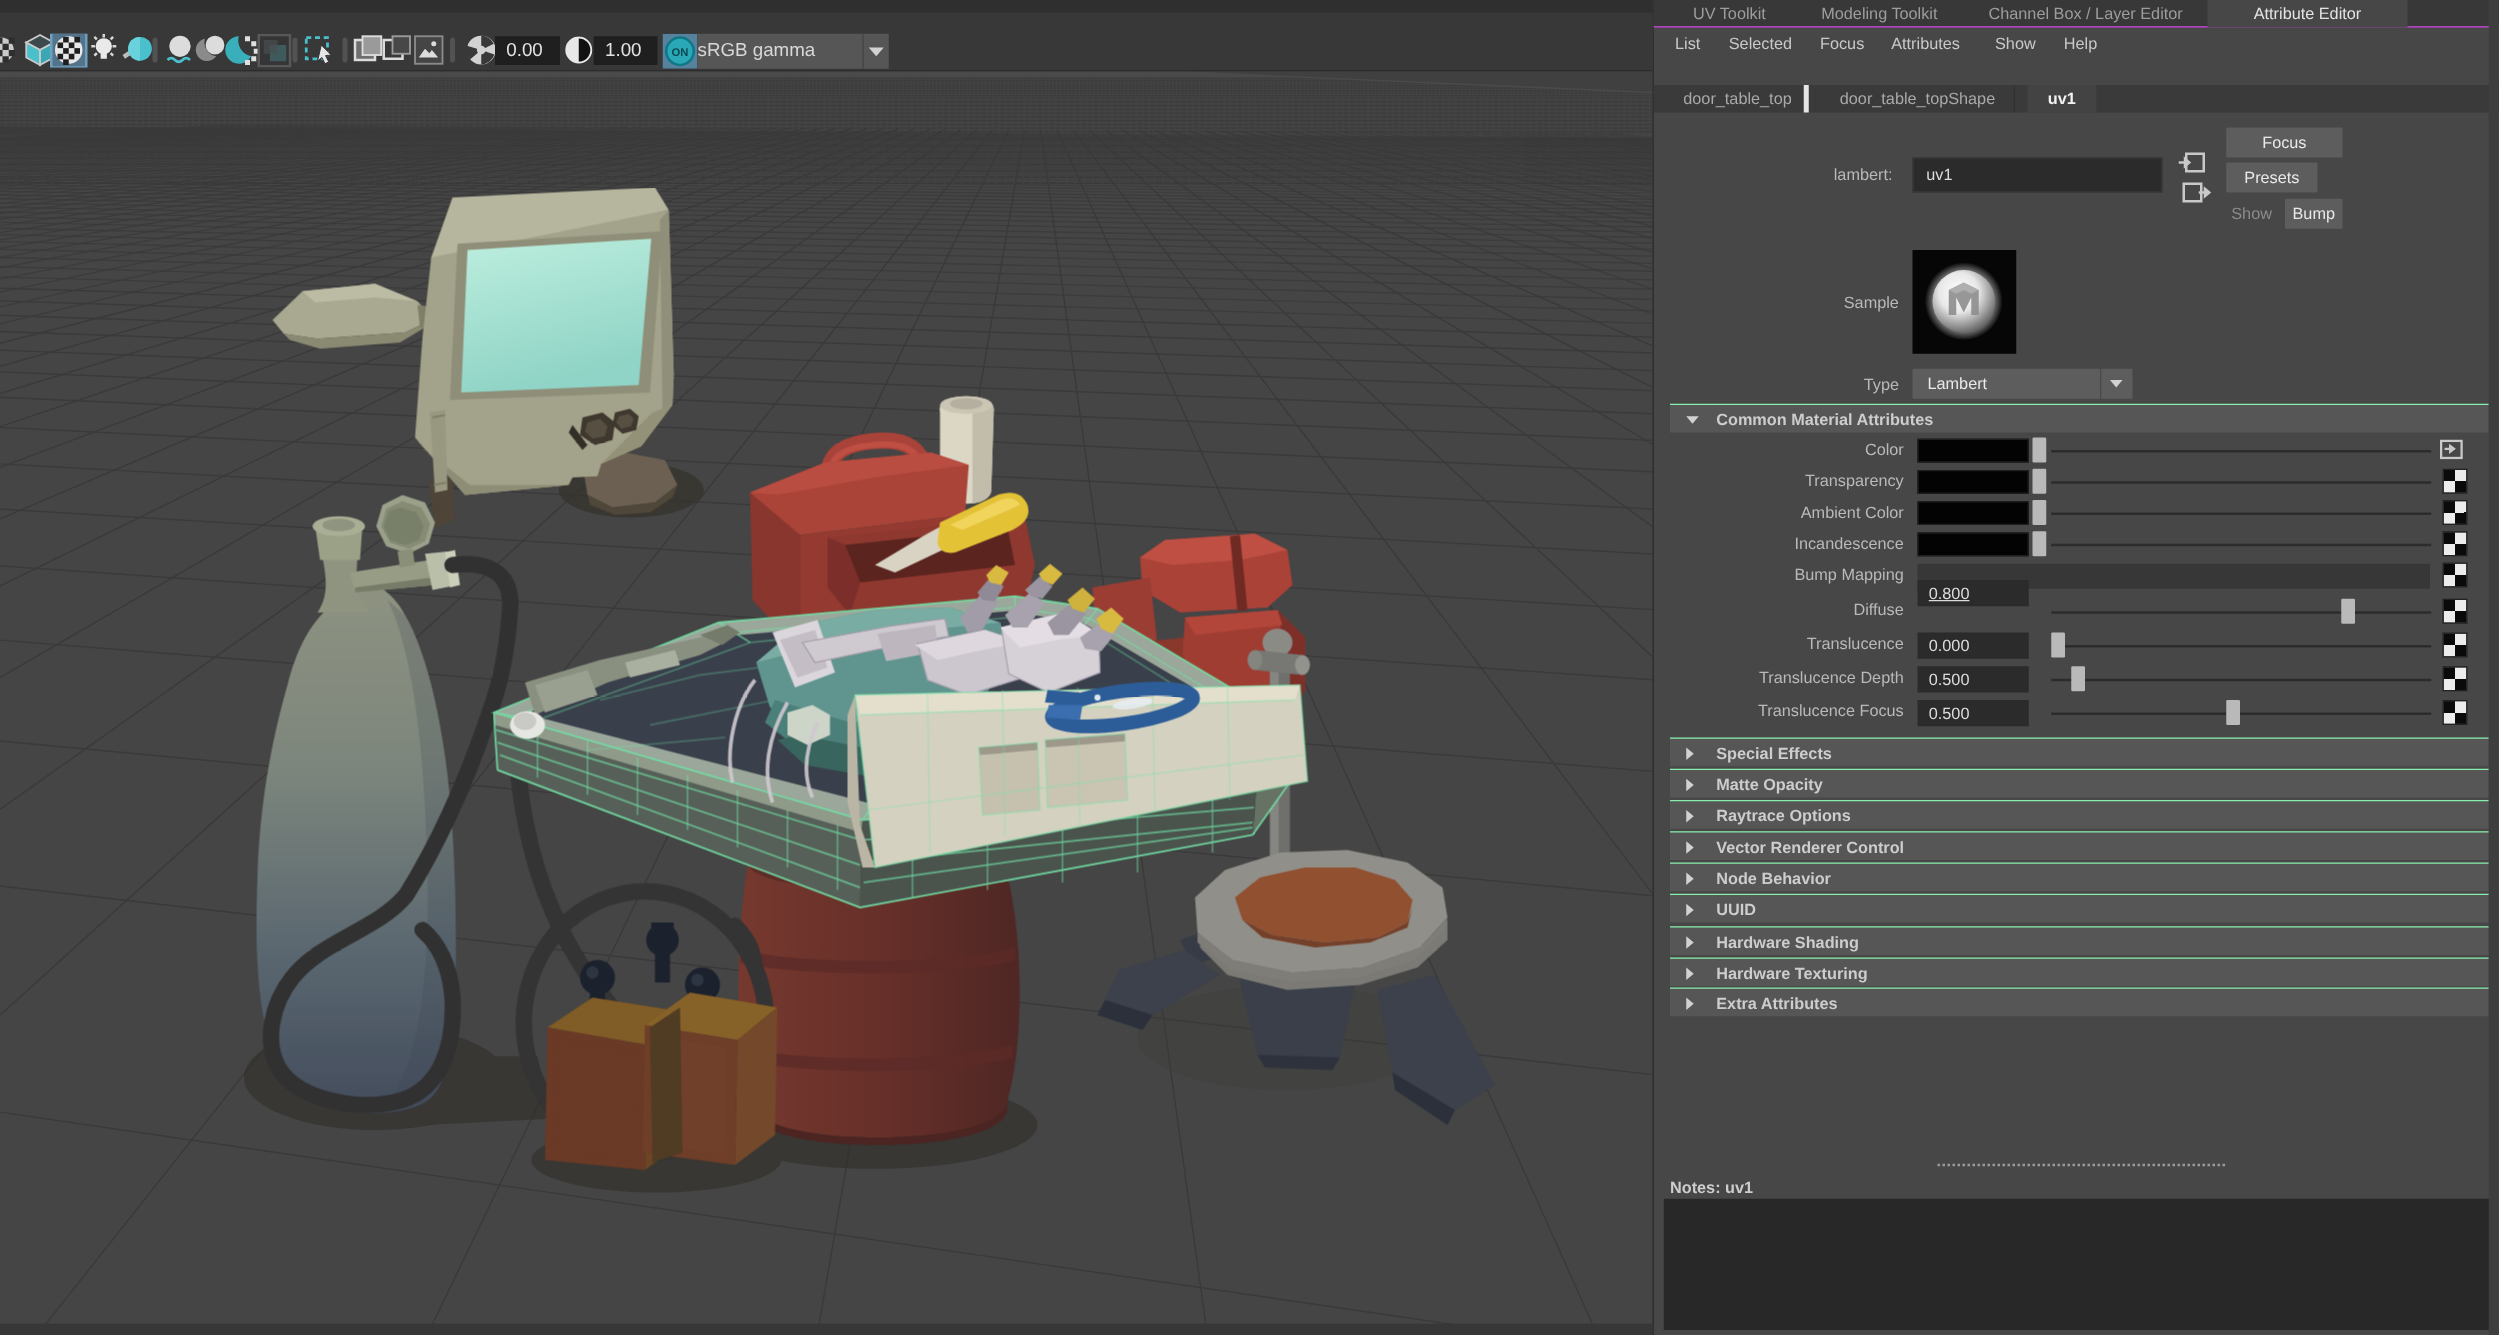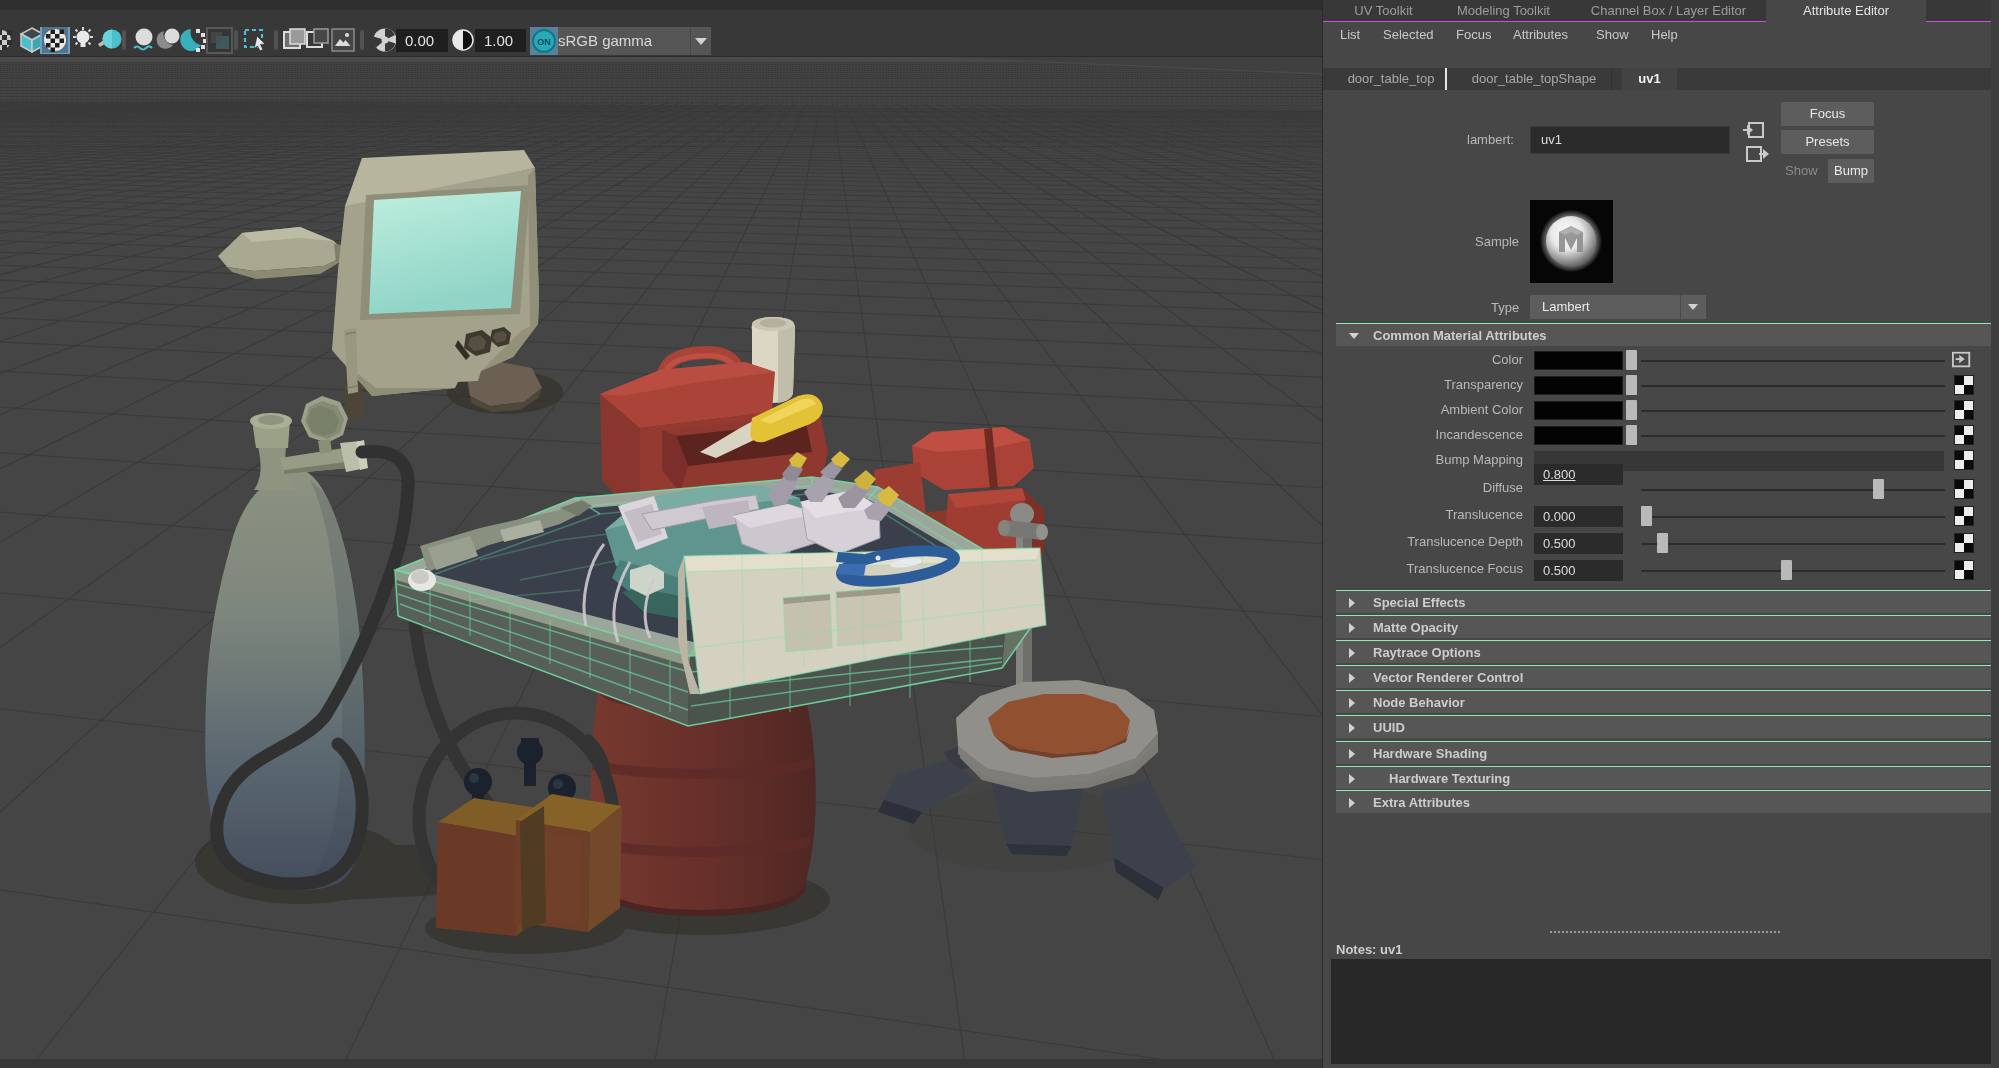--- a/index.html
+++ b/index.html
@@ -643,36 +643,36 @@
 </div>
 <div class="menurow">
  <span style="left:17px">List</span>
  <span style="left:60px">Selected</span>
  <span style="left:133px">Focus</span>
  <span style="left:190px">Attributes</span>
  <span style="left:273px">Show</span>
  <span style="left:328px">Help</span>
 </div>
 <div class="nodetabs">
- <div class="ntab" style="left:14px;width:110px;text-align:center;border-right:2px solid #e5e5e5">door_table_top</div>
+ <div class="ntab" style="left:14px;width:110px;text-align:center;border-right:4px solid #e5e5e5">door_table_top</div>
  <div class="ntab" style="left:134px;width:155px;text-align:center;border-right:1px solid #303030">door_table_topShape</div>
  <div class="ntab act" style="left:299px;width:55px;text-align:center">uv1</div>
 </div>
 <div class="lab" style="left:144px;top:132px;">lambert:</div>
 <div class="field" style="left:207px;top:126px;width:200px;height:28px;line-height:26px;padding-left:10px;">uv1</div>
 <svg style="position:absolute;left:417px;top:114px" width="30" height="56" viewBox="0 0 30 56">
  <path d="M9 9 h14 v14 h-14 z" fill="none" stroke="#c9c9c9" stroke-width="2"></path>
  <path d="M3 16 l8 0" stroke="#c9c9c9" stroke-width="2"></path>
         <path d="M7 11 l6 5 -6 5 z" fill="#c9c9c9"></path>
  <path d="M7 33 h14 v14 h-14 z" fill="none" stroke="#c9c9c9" stroke-width="2"></path>
  <path d="M19 40 l8 0" stroke="#c9c9c9" stroke-width="2"></path>
         <path d="M23 35 l6 5 -6 5 z" fill="#c9c9c9"></path>
 </svg>
 <div class="btn" style="left:458px;top:102px;width:93px;height:24px;line-height:24px;">Focus</div>
-<div class="btn" style="left:458px;top:130px;width:93px;height:24px;line-height:24px;">Presets</div>
+<div class="btn" style="left:458px;top:130px;width:73px;height:24px;line-height:24px;">Presets</div>
 <div class="lab" style="left:462px;top:163px;color:#8b8b8b">Show</div>
 <div class="btn" style="left:505px;top:159px;width:46px;height:24px;line-height:24px;">Bump</div>
 <div class="lab" style="left:152px;top:234px;">Sample</div>
 <div style="position:absolute;left:207px;top:200px;width:83px;height:83px;background:#060606">
  <svg width="83" height="83" viewBox="0 0 83 83">
   <defs>
    <radialGradient id="mglow" cx="0.5" cy="0.5" r="0.5">
     <stop offset="0.55" stop-color="#cfcfcf"></stop>
               <stop offset="0.8" stop-color="#6a6a6a"></stop>
               <stop offset="1" stop-color="#0a0a0a"></stop>
@@ -754,21 +754,21 @@
 <div class="handle" style="left:458px;top:560px;"></div>
 <div class="checker chk" style="top:560px;"></div>
 
 <div class="sechead" style="top:590px;"><div class="tri right"></div><span style="margin-left:37px">Special Effects</span></div>
 <div class="sechead" style="top:615px;"><div class="tri right"></div><span style="margin-left:37px">Matte Opacity</span></div>
 <div class="sechead" style="top:640px;"><div class="tri right"></div><span style="margin-left:37px">Raytrace Options</span></div>
 <div class="sechead" style="top:665px;"><div class="tri right"></div><span style="margin-left:37px">Vector Renderer Control</span></div>
 <div class="sechead" style="top:690px;"><div class="tri right"></div><span style="margin-left:37px">Node Behavior</span></div>
 <div class="sechead" style="top:715px;"><div class="tri right"></div><span style="margin-left:37px">UUID</span></div>
 <div class="sechead" style="top:741px;"><div class="tri right"></div><span style="margin-left:37px">Hardware Shading</span></div>
-<div class="sechead" style="top:766px;padding-left:16px;"><div class="tri right"></div><span style="margin-left:37px">Hardware Texturing</span></div>
+<div class="sechead" style="top:766px;"><div class="tri right"></div><span style="margin-left:37px">Hardware Texturing</span></div>
 <div class="sechead" style="top:790px;"><div class="tri right"></div><span style="margin-left:37px">Extra Attributes</span></div>
 
 <div style="position:absolute;left:227px;top:931px;width:230px;border-top:2px dotted #9a9a9a"></div>
 <div class="lab" style="left:13px;top:942px;font-weight:bold;color:#cdcdcd">Notes: <span style="font-weight:bold">uv1</span></div>
 <div style="position:absolute;left:8px;top:959px;width:662px;height:105px;background:#282828"></div>
 <style>
 .chk{background:conic-gradient(#ededed 0 25%, #0a0a0a 0 50%, #ededed 0 75%, #0a0a0a 0);border:1px solid #222}
 </style>
 <div style="position:absolute;left:668px;top:0;width:9px;height:1068px;background:#3e3e3e"></div>
 </div>

